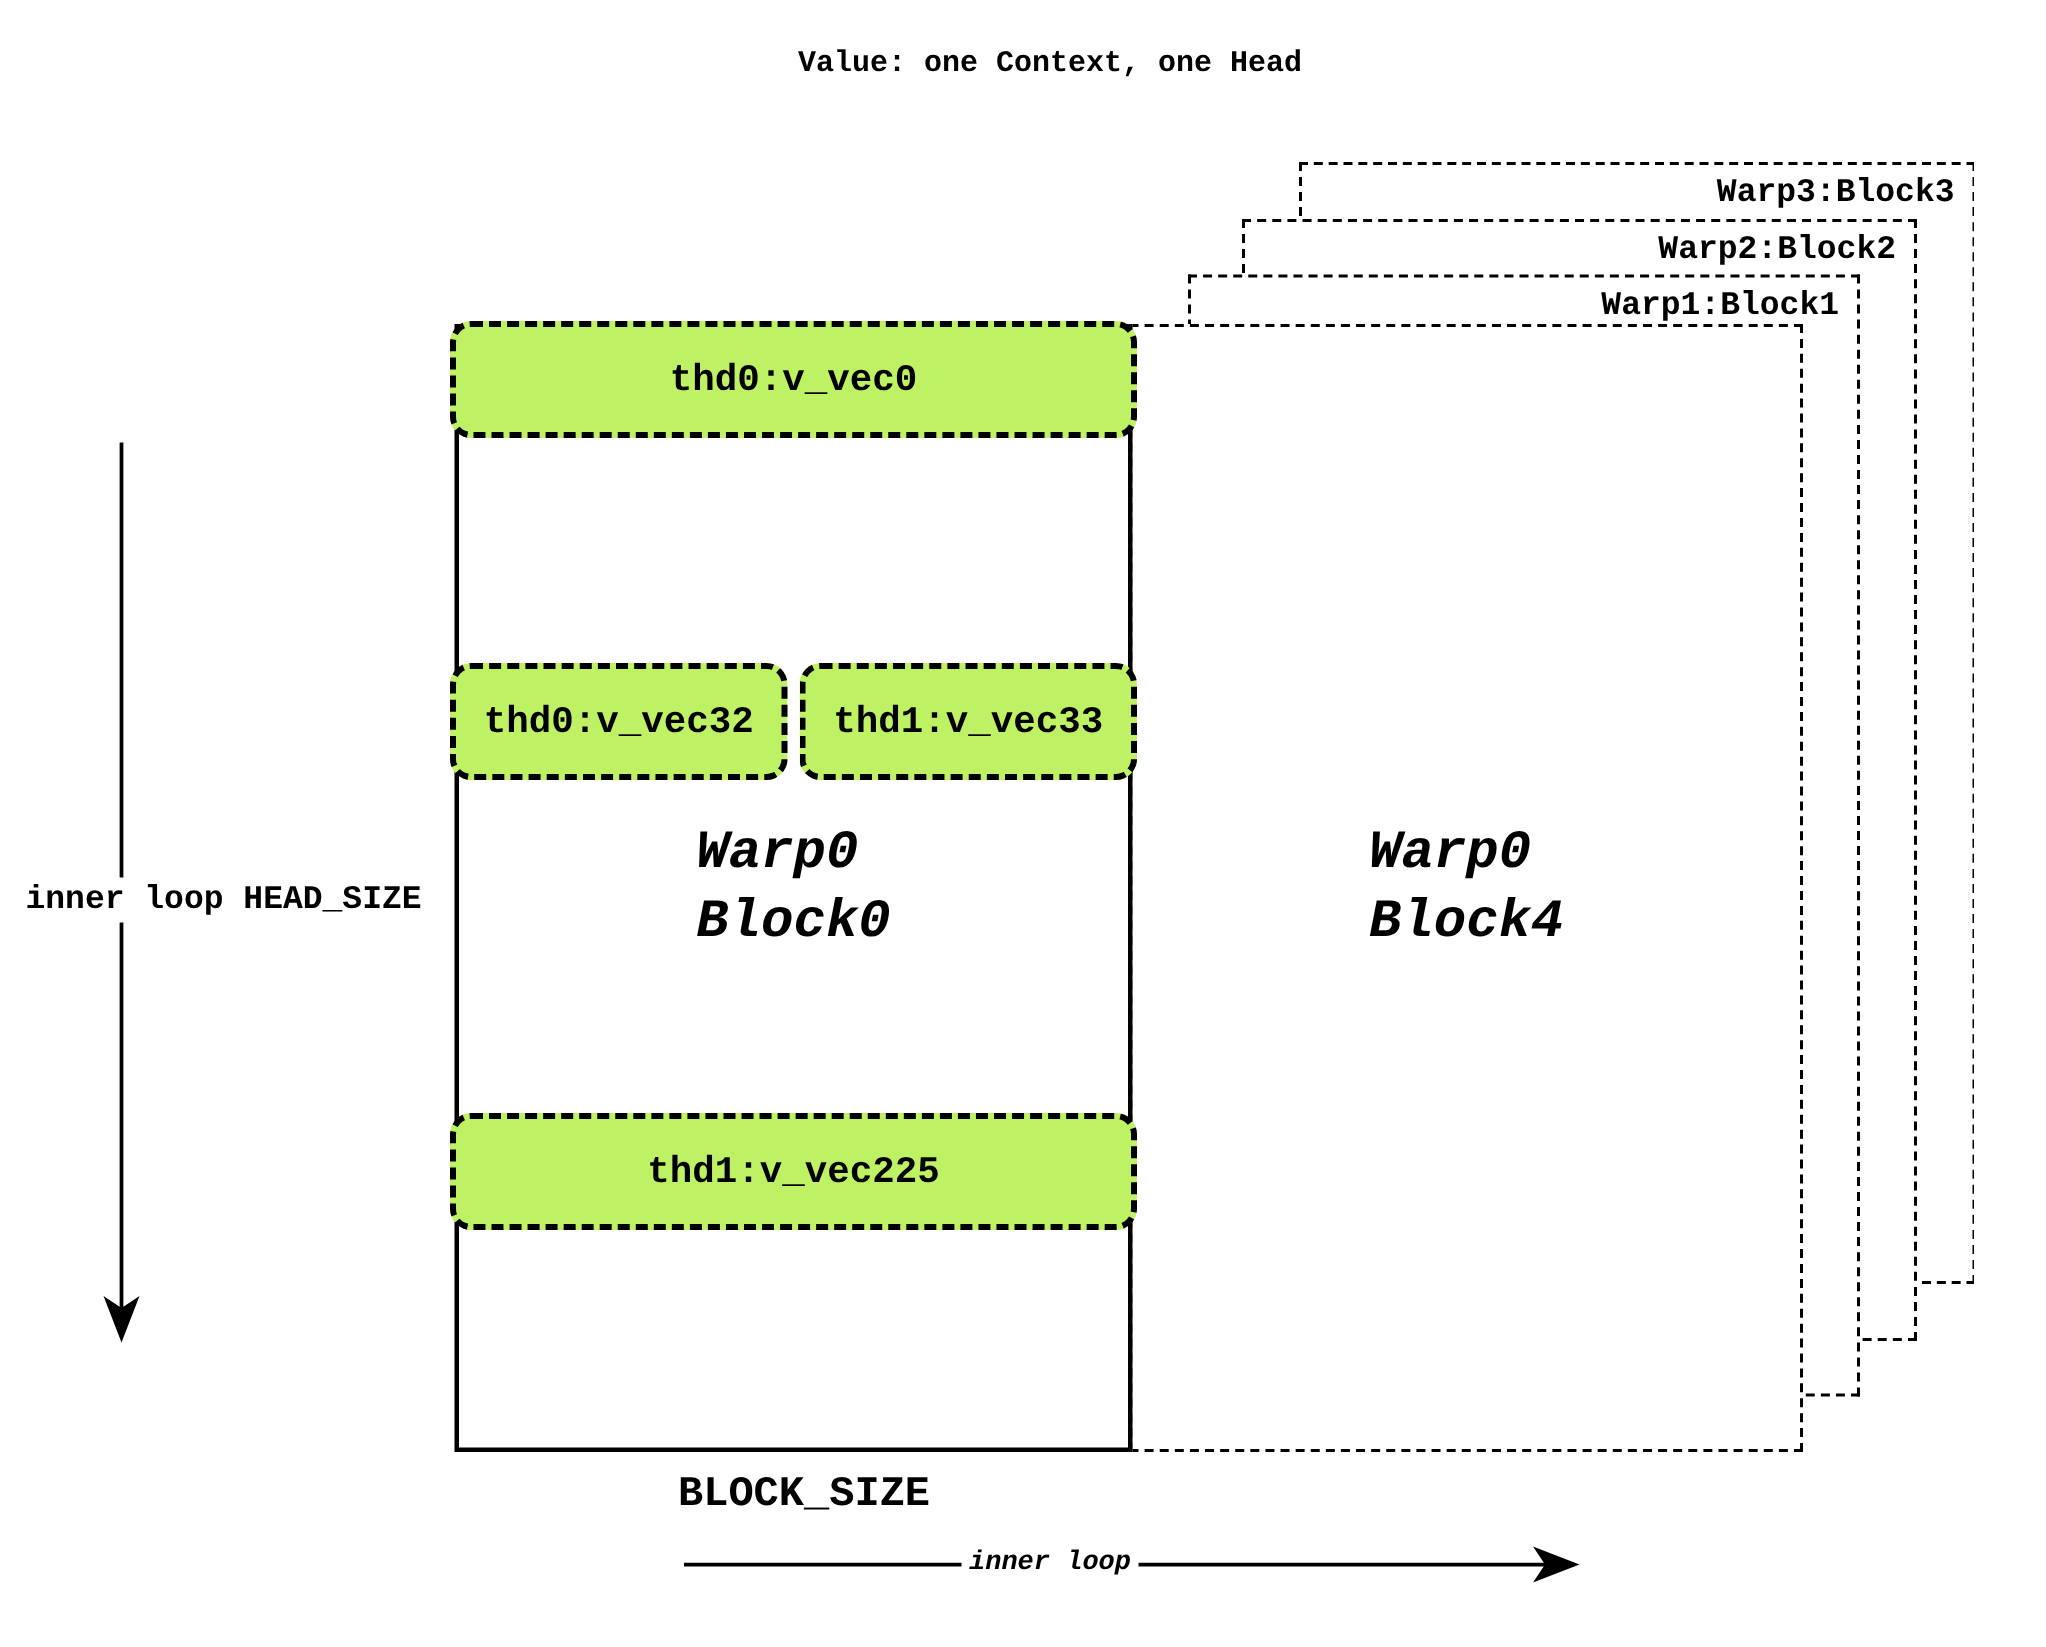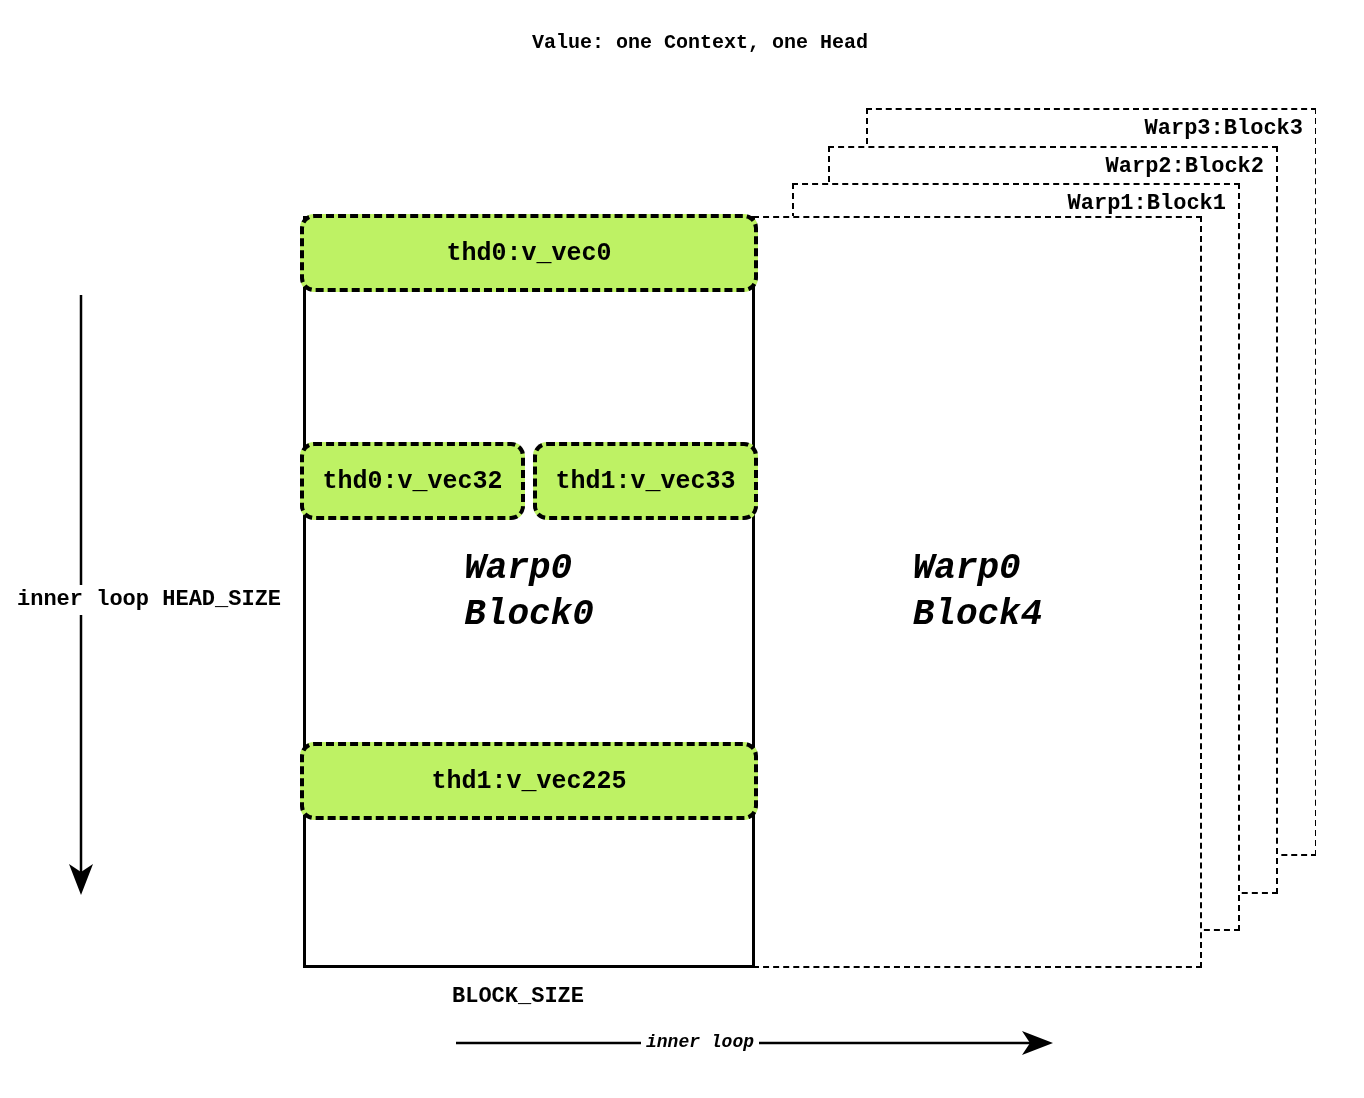--- a/index.html
+++ b/index.html
@@ -40,21 +40,21 @@
     border:4px dashed #000;border-radius:14px;
     display:flex;align-items:center;justify-content:center;
     font-size:25px;white-space:nowrap;
   }
   
   #arrows{left:0;top:0;width:1364px;height:1098px;z-index:10;pointer-events:none;}
   
   .arrowlabel{background:#ffffff;z-index:11;white-space:nowrap;}
   #inner-loop-label{left:17px;top:585px;font-size:22px;line-height:26px;padding:2px 4px 2px 0;}
   #inner-loop-label .it{}
-  #block-size-label{left:452px;top:984px;font-size:22px;line-height:26px;z-index:11;}
+  #block-size-label{left:452px;top:984px;font-size:28px;line-height:26px;z-index:11;}
   #outer-loop-label{left:641px;top:1031px;font-size:18px;line-height:22px;font-style:italic;padding:0 5px;}
 </style>
 </head>
 <body>
 
 <div id="canvas">
 
   <div id="title" class="abs">Value: one Context, one Head</div>
 
   <div id="warp3-box" class="abs stackbox">

